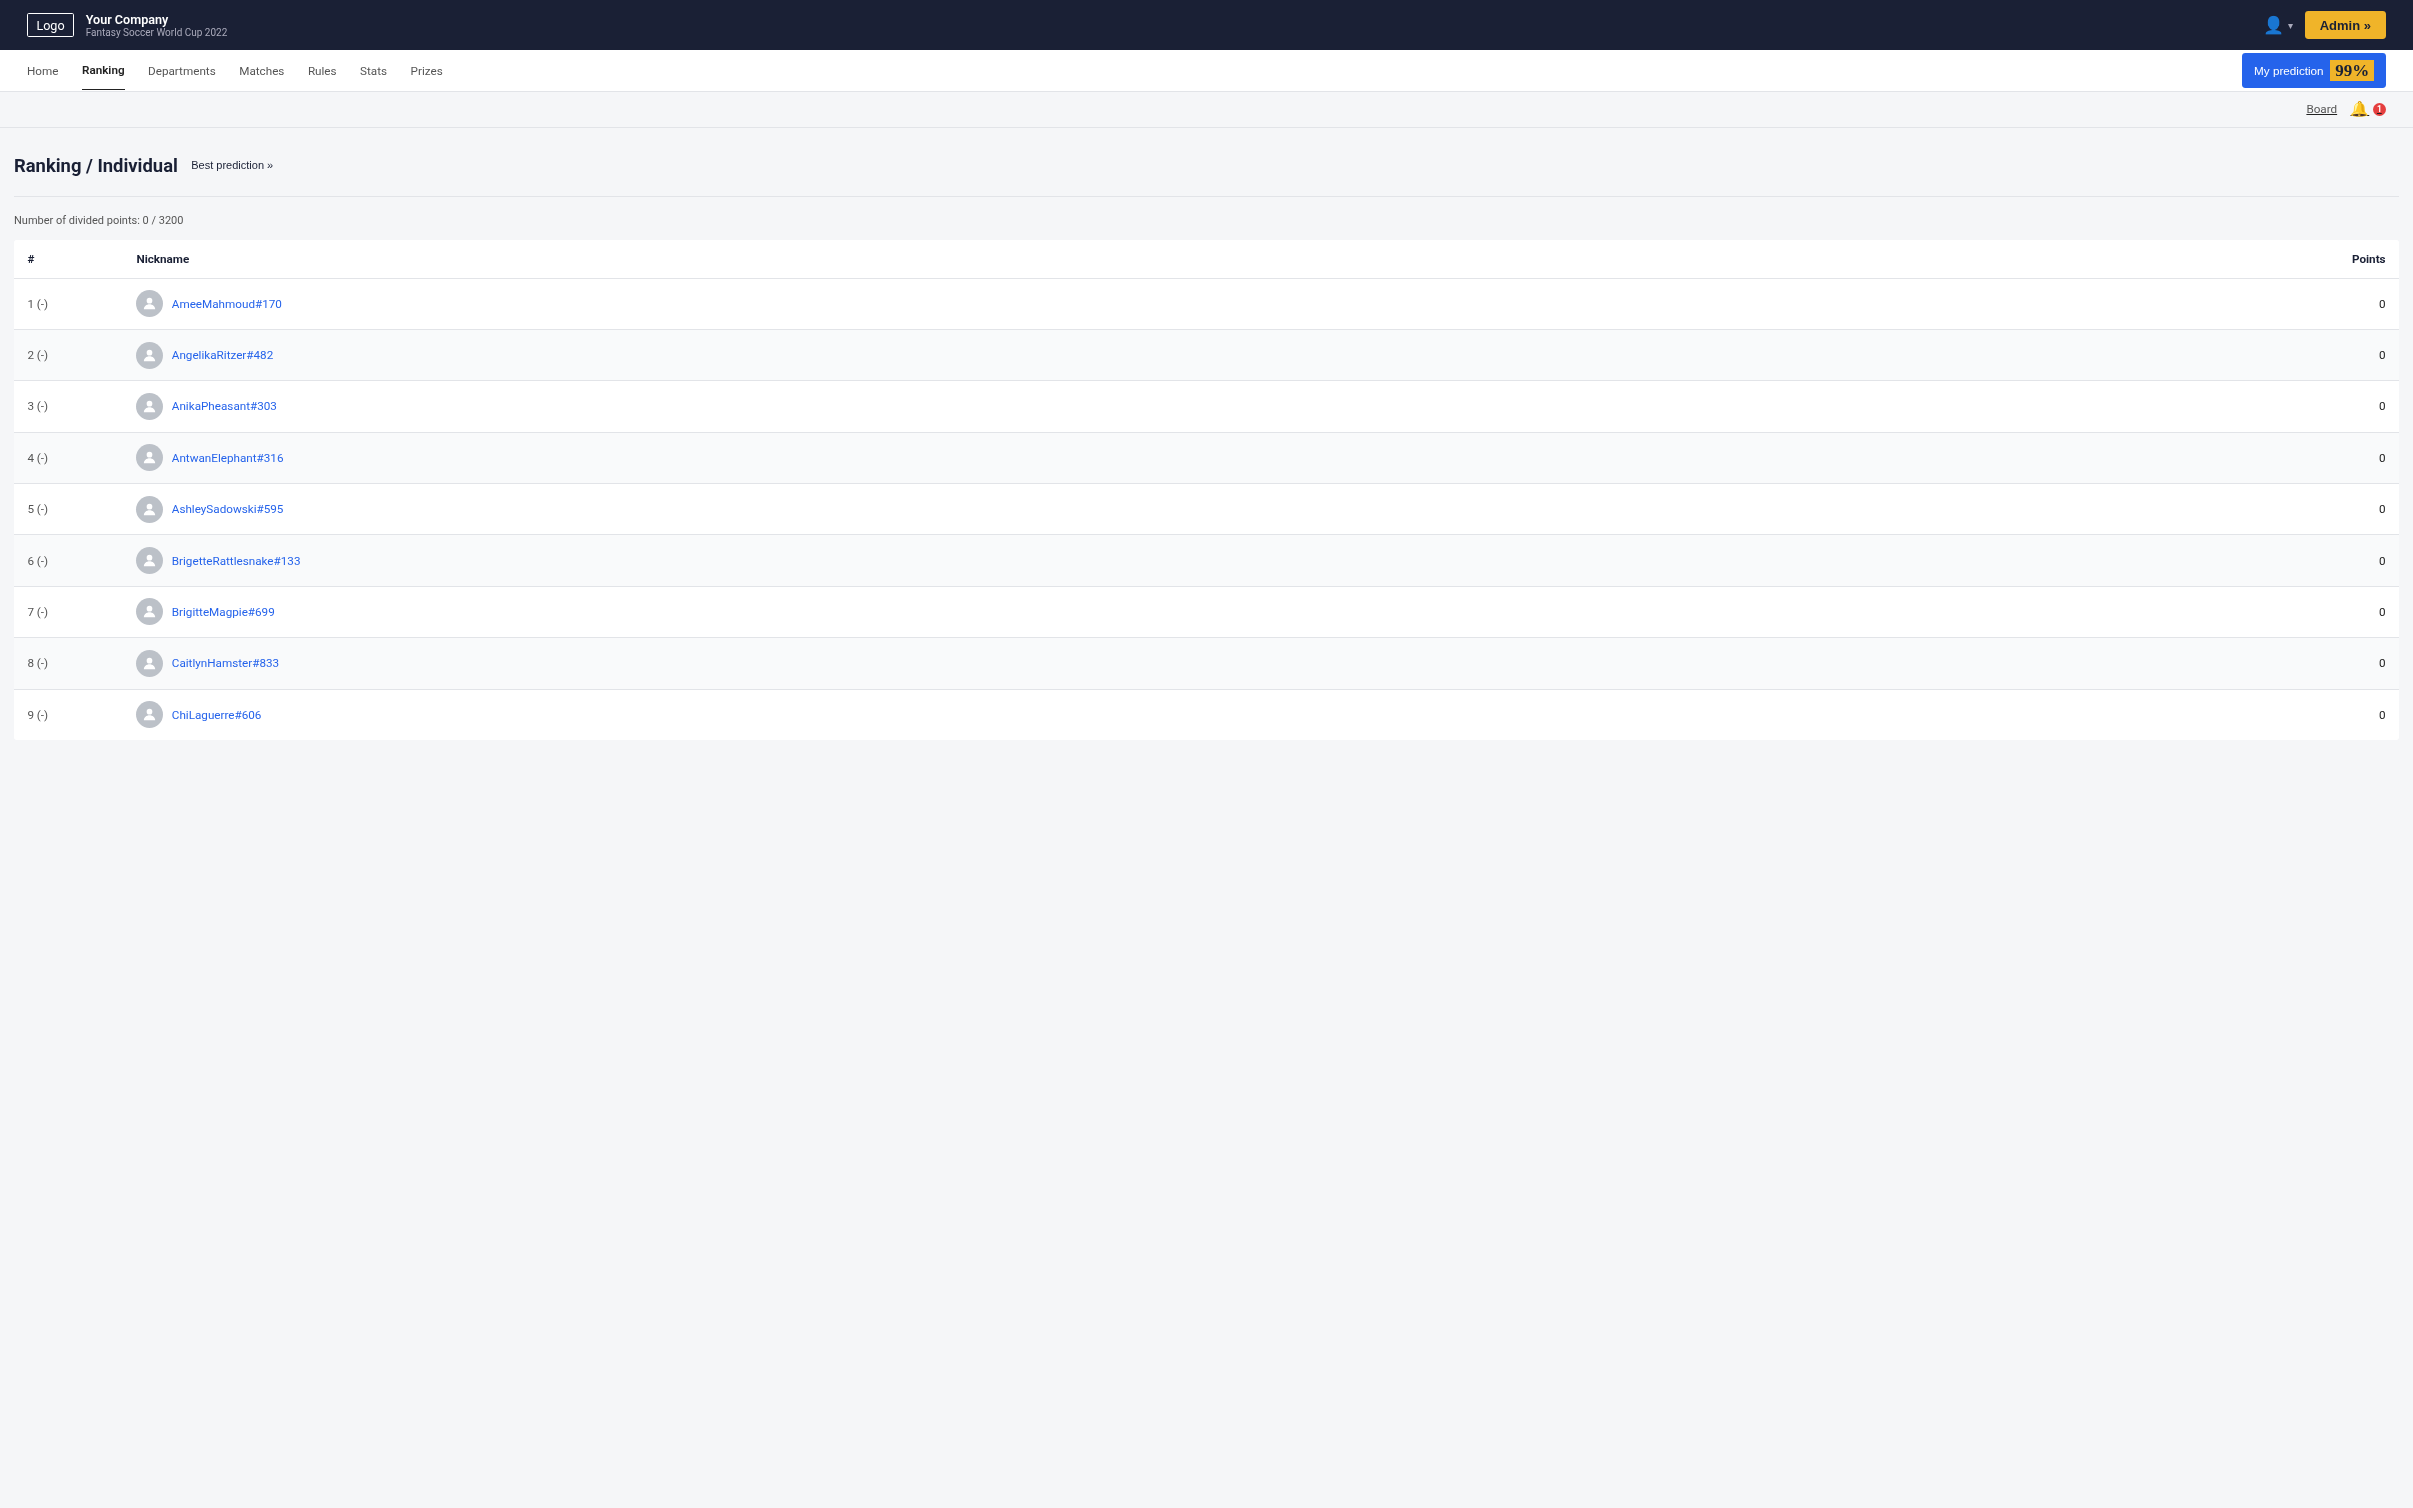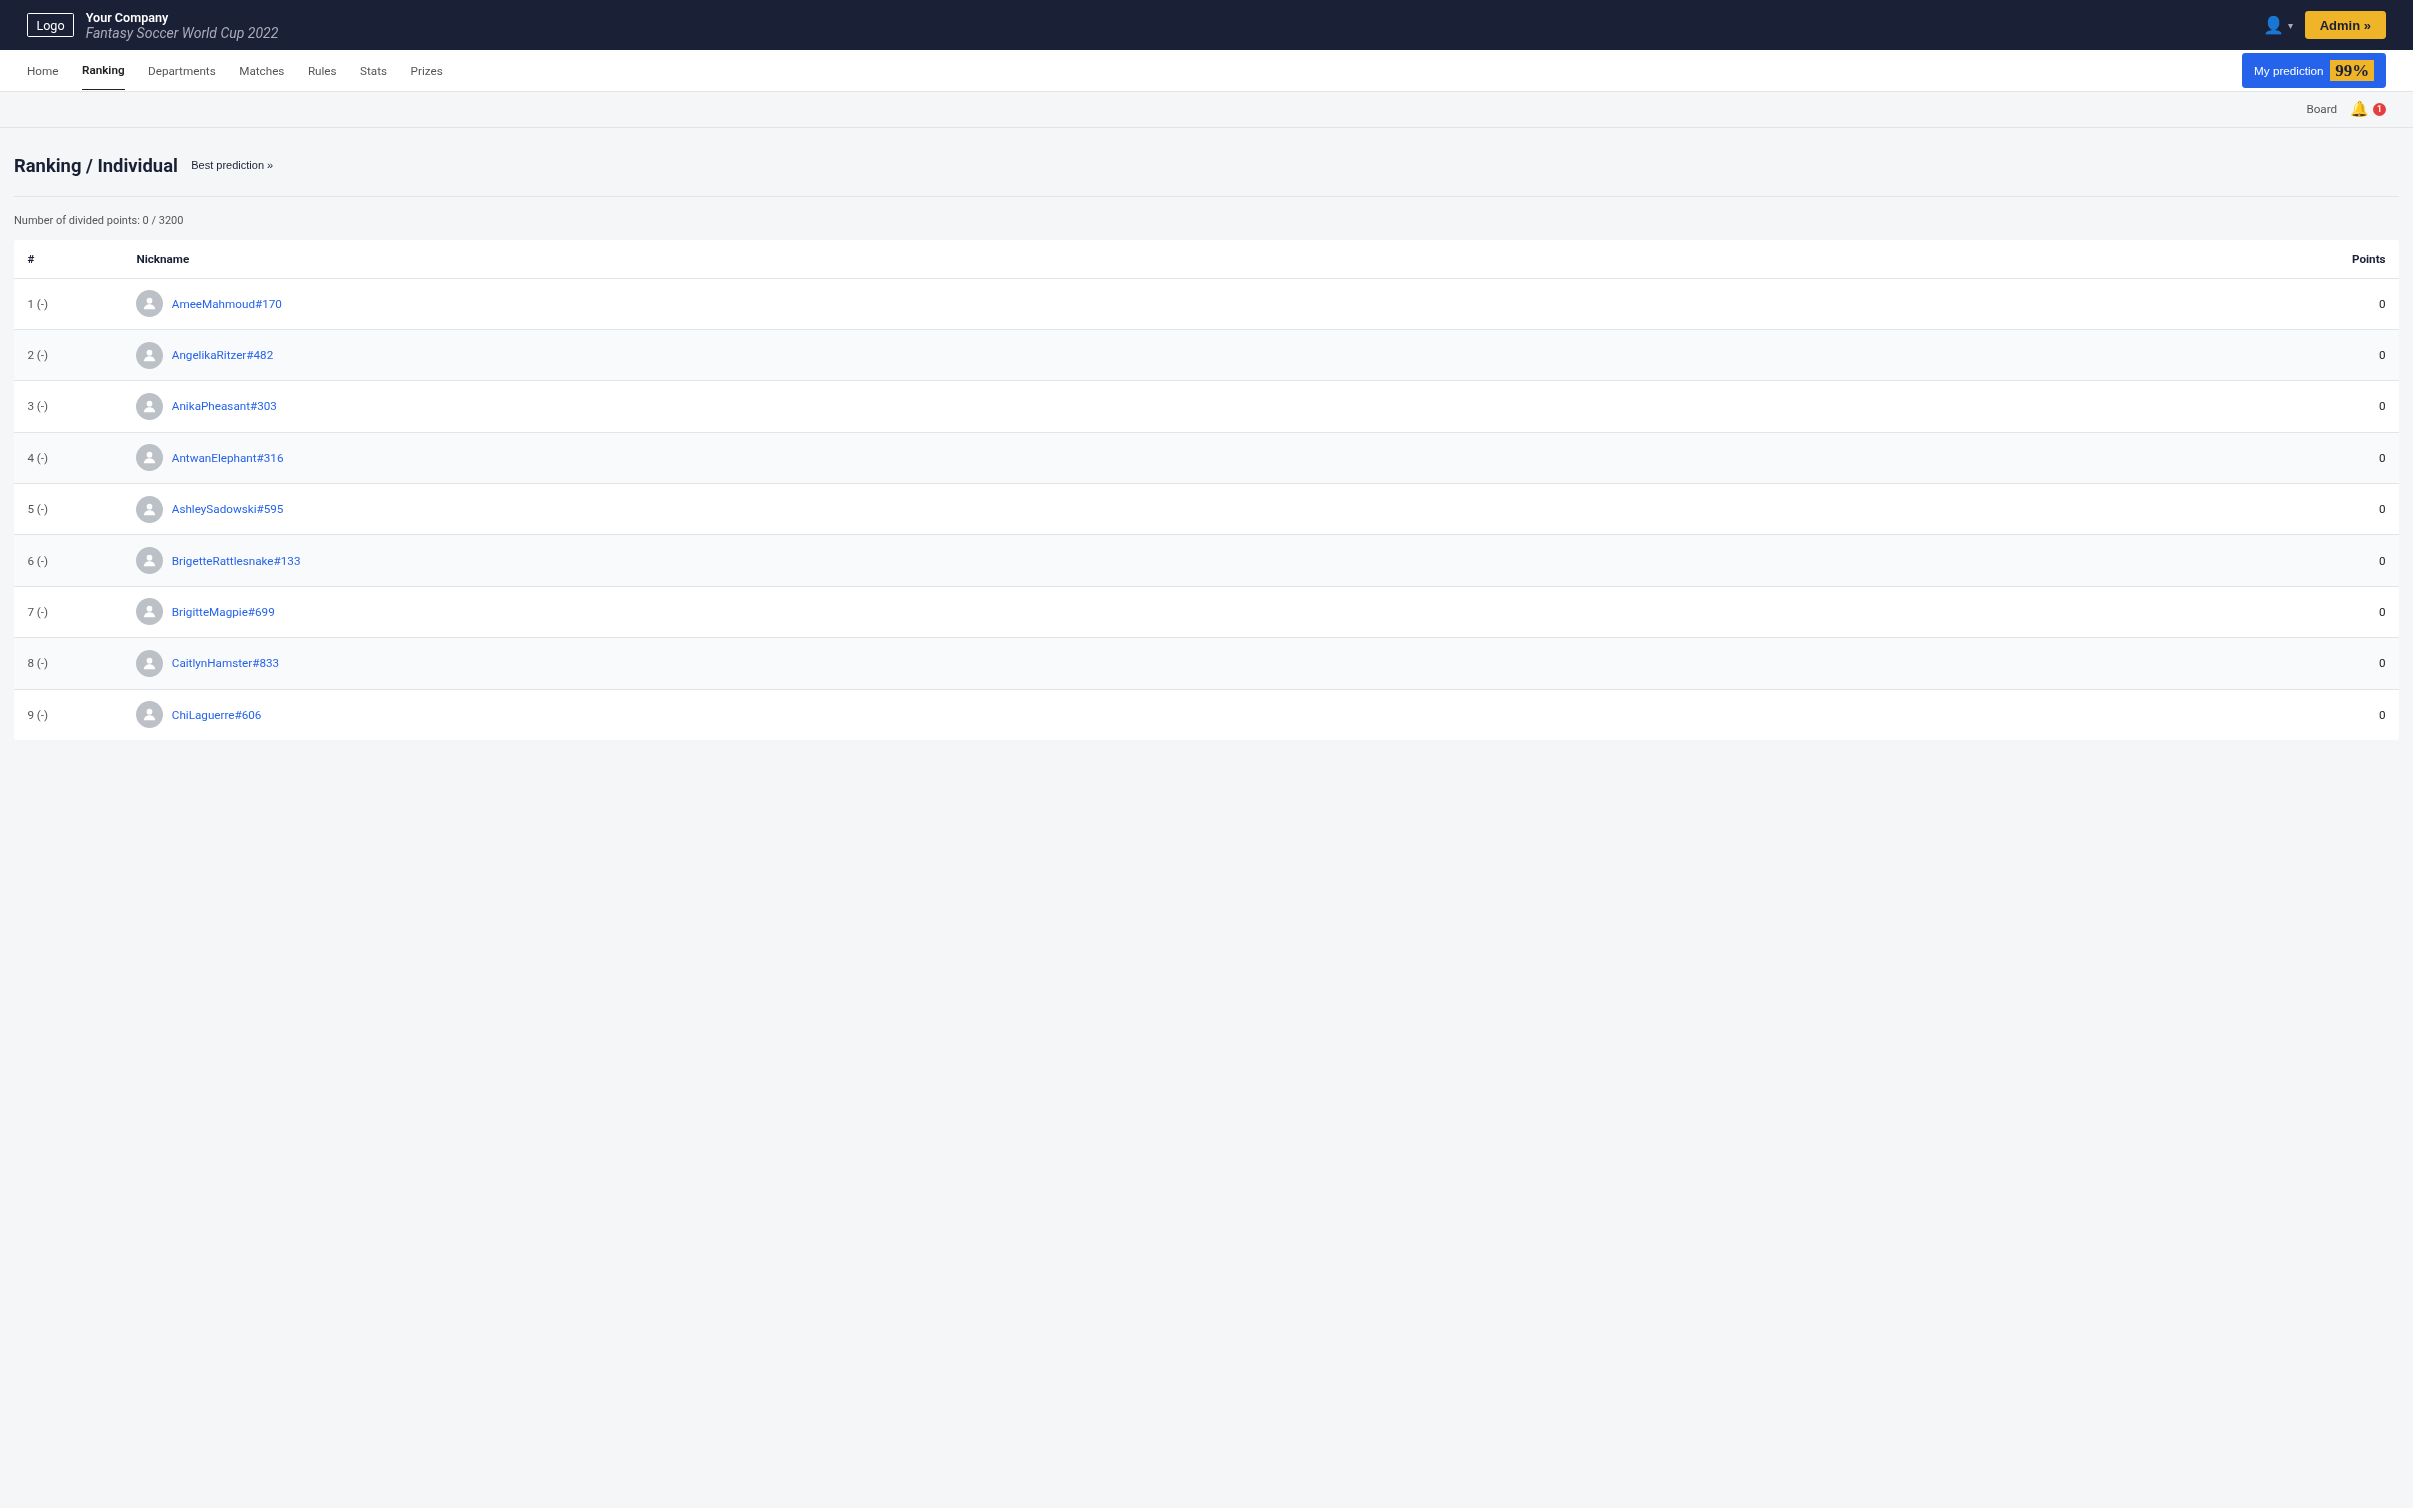--- a/index.html
+++ b/index.html
@@ -28,22 +28,21 @@
       border-radius: 1.7px;
     }
     .company-info {
       color: #fff;
     }
     .company-name {
       font-size: 12.6px;
       font-weight: 600;
     }
     .company-sub {
-      font-size: 14px;
-      font-style: italic;
+      font-size: 10px;
       color: #aab;
       text-align: center;
     }
     .header-right {
       display: flex;
       align-items: center;
       gap: 11.7px;
     }
     .user-icon-btn {
       color: #ccc;
@@ -117,20 +116,21 @@
 
     
     .sub-nav {
       background: #f5f6f8;
       display: flex;
       justify-content: flex-end;
       align-items: center;
       padding: 8.4px 27px;
       gap: 13.4px;
       border-bottom: 0.8px solid #e2e4e8;
+      text-decoration: underline;
     }
     .board-link {
       color: #555;
       font-size: 11.7px;
       cursor: pointer;
       text-decoration: none;
     }
     .bell-area {
       display: flex;
       align-items: center;

